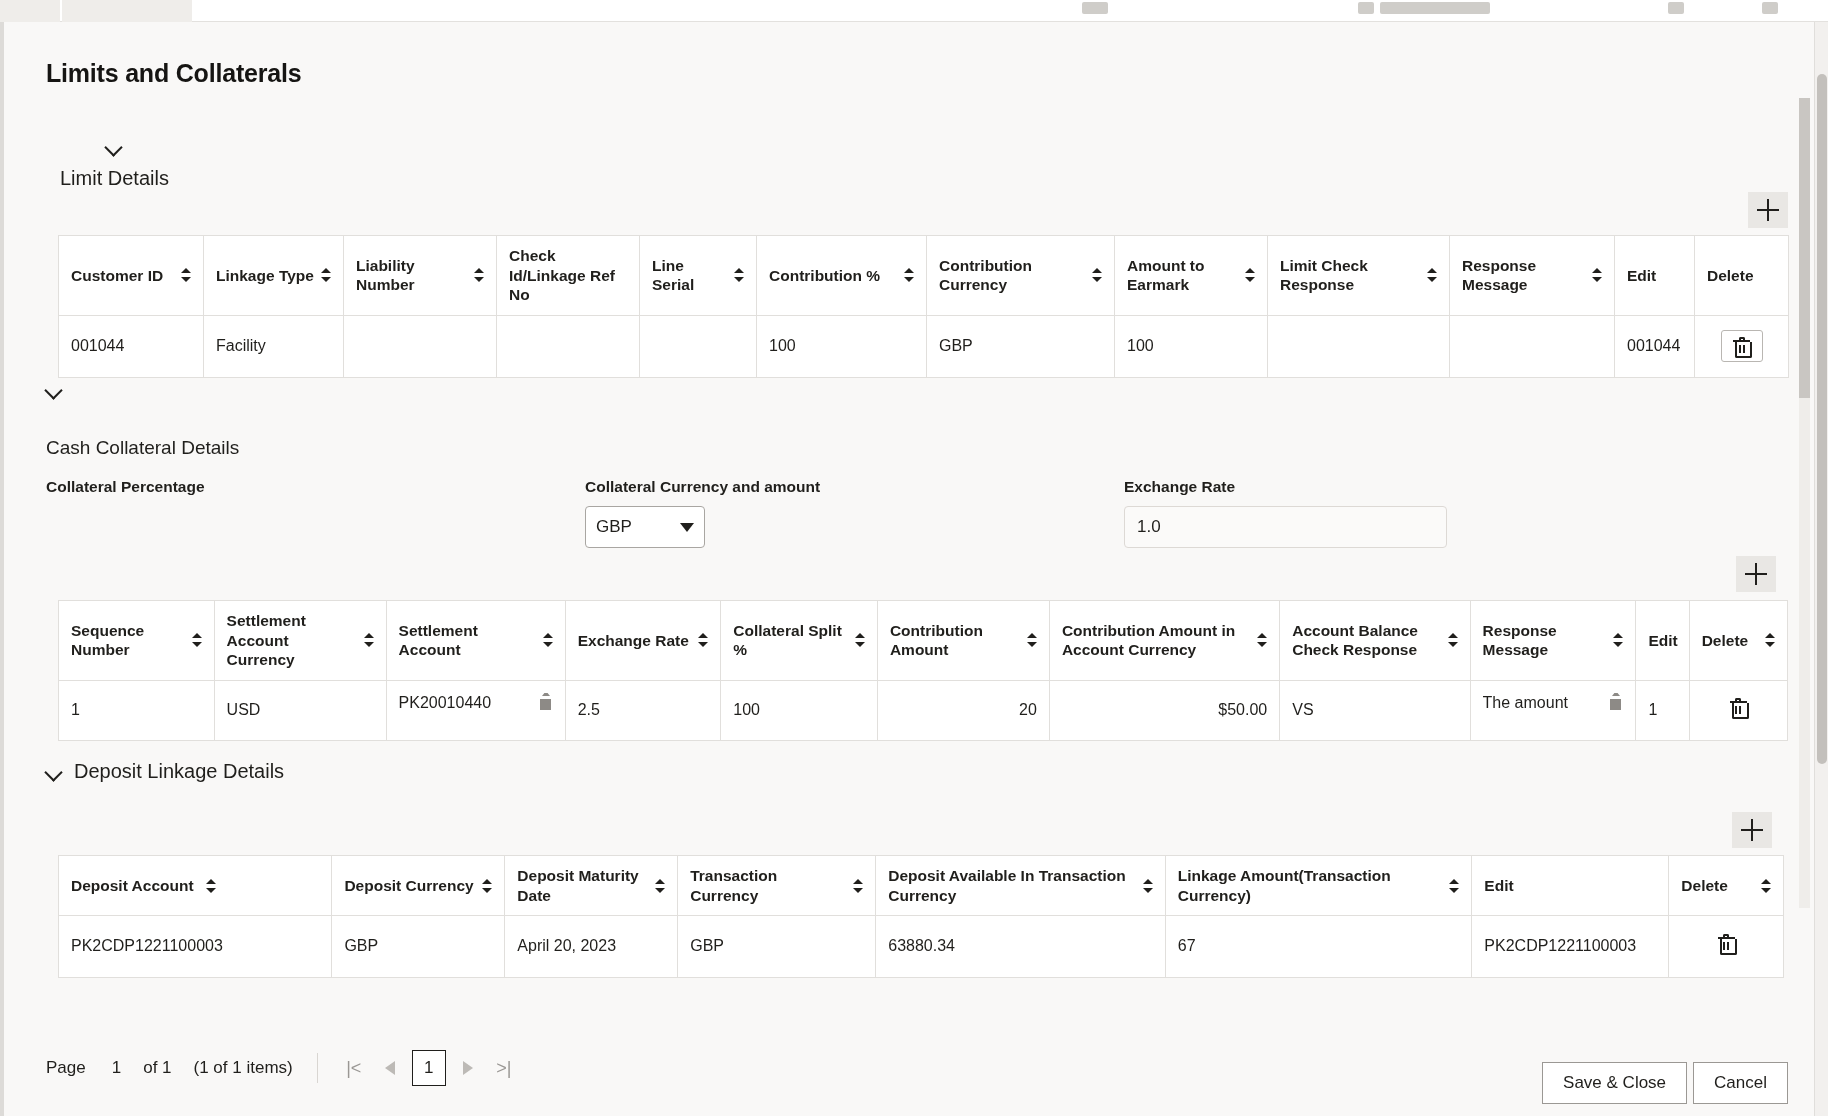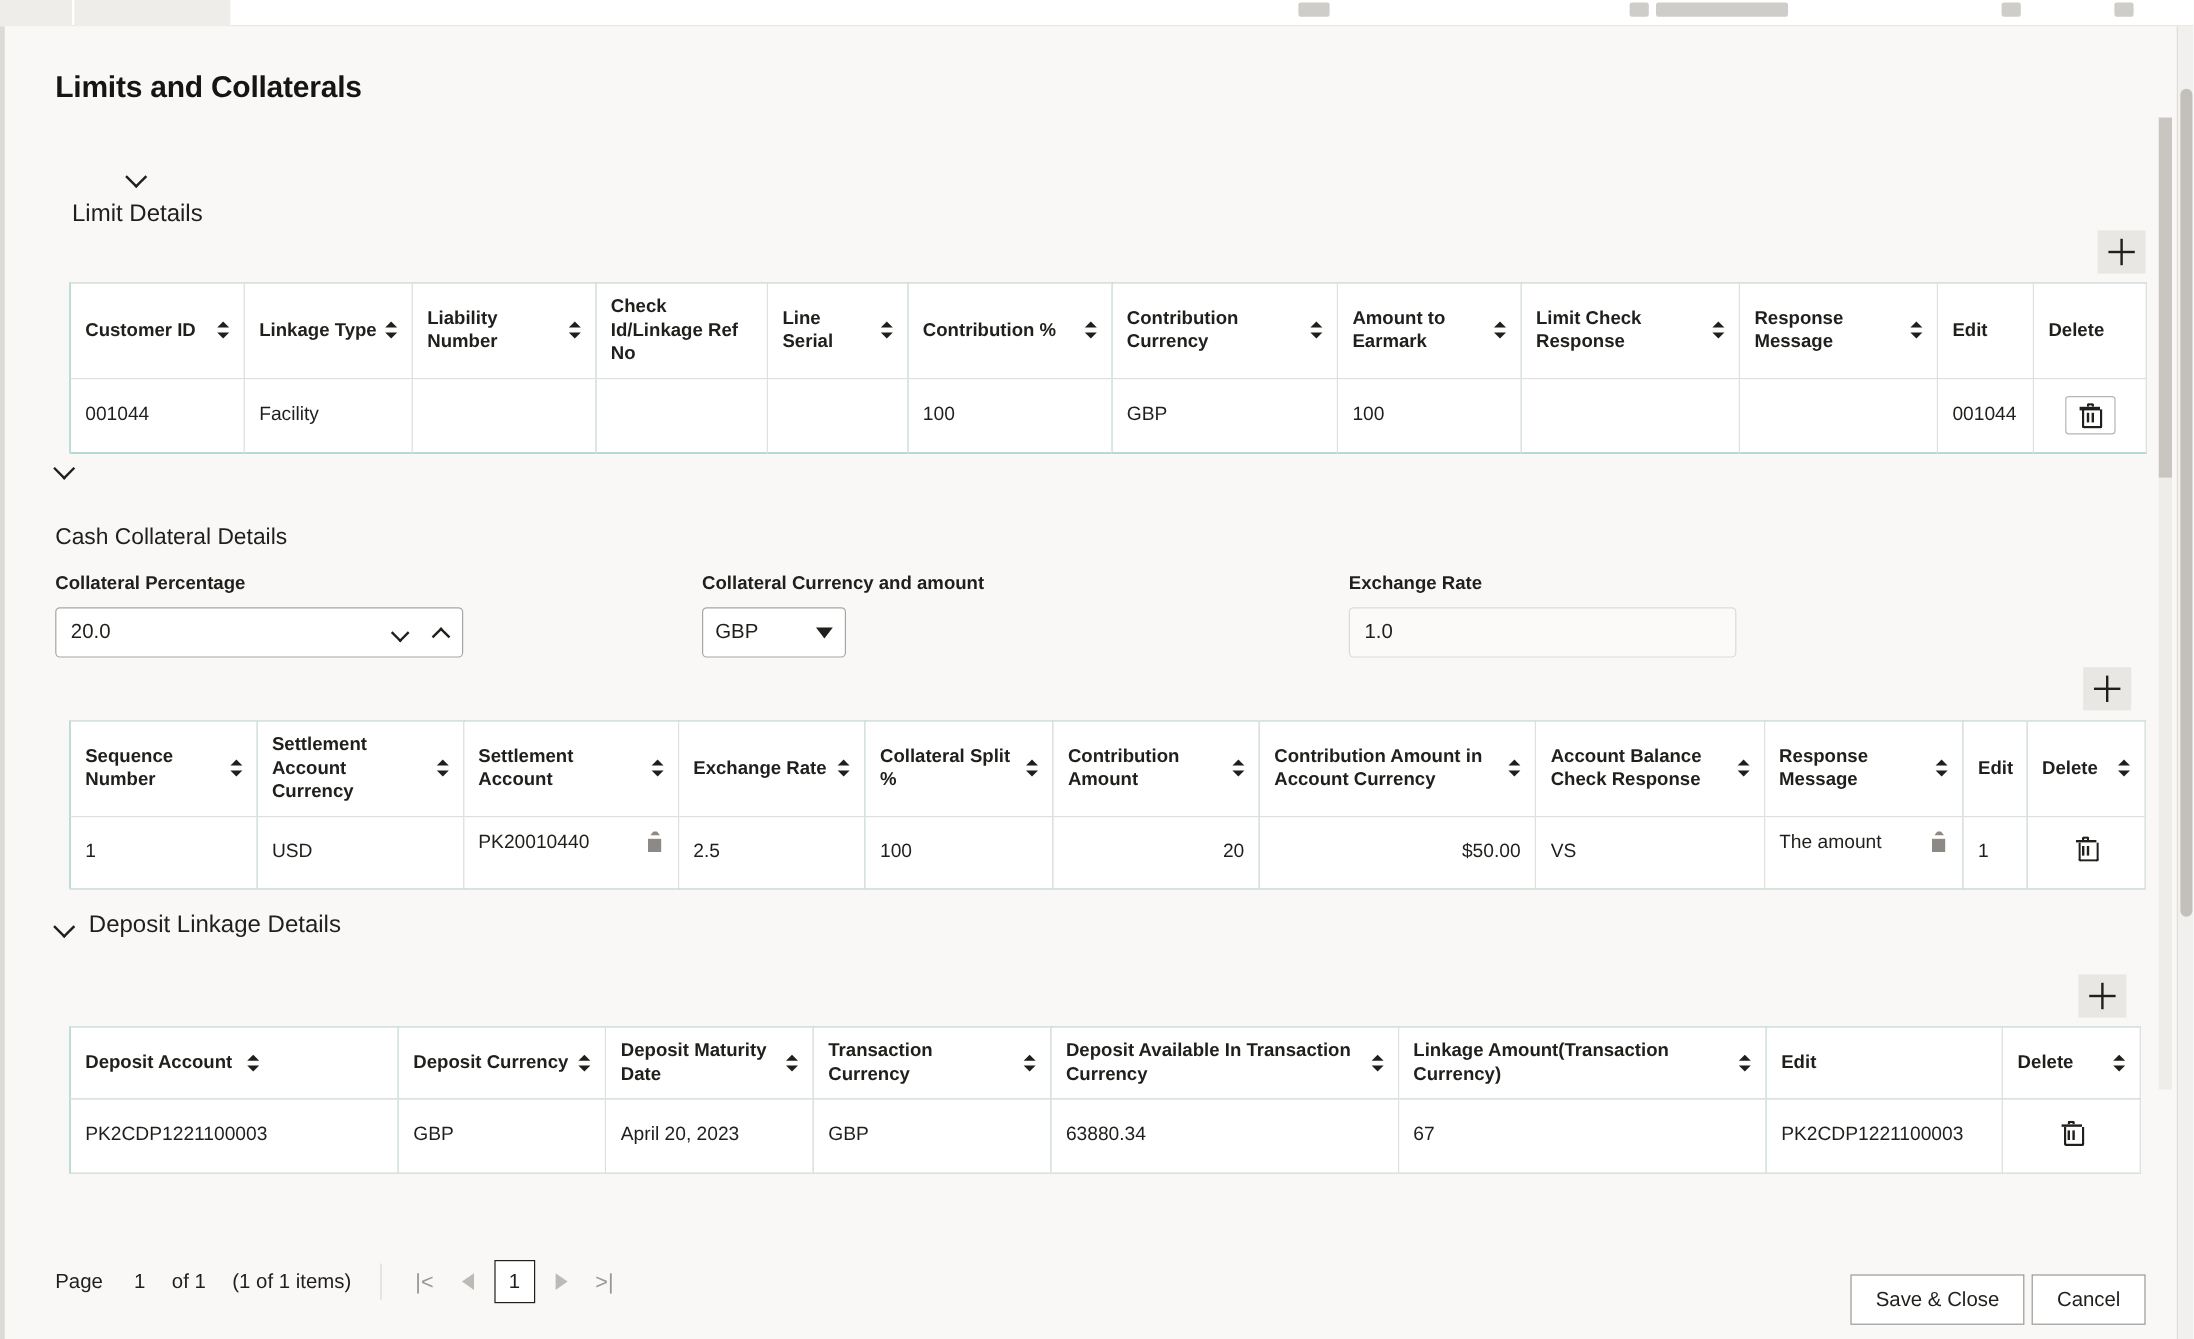--- a/index.html
+++ b/index.html
@@ -463,27 +463,20 @@
       </table>
     </div>
 
     <div class="section-head" id="collapse-toggle-2">
       <span class="chev"></span>
     </div>
 
     <div class="subsection-title">Cash Collateral Details</div>
 
     <div class="field-label" style="left:42px; top:456px;">Collateral Percentage</div>
-    <div class="inp spinner-field" style="left:42px; top:484px;">
-      <span>20.0</span>
-      <span class="spin-btns">
-        <span class="caret down"></span>
-        <span class="caret up"></span>
-      </span>
-    </div>
 
     <div class="field-label" style="left:581px; top:456px;">Collateral Currency and amount</div>
     <div class="sel" style="left:581px; top:484px;">
       <span>GBP</span>
       <span class="tri"></span>
     </div>
 
     <div class="field-label" style="left:1120px; top:456px;">Exchange Rate</div>
     <div class="inp readonly" style="left:1120px; top:484px; width:323px;">
       <span>1.0</span>

